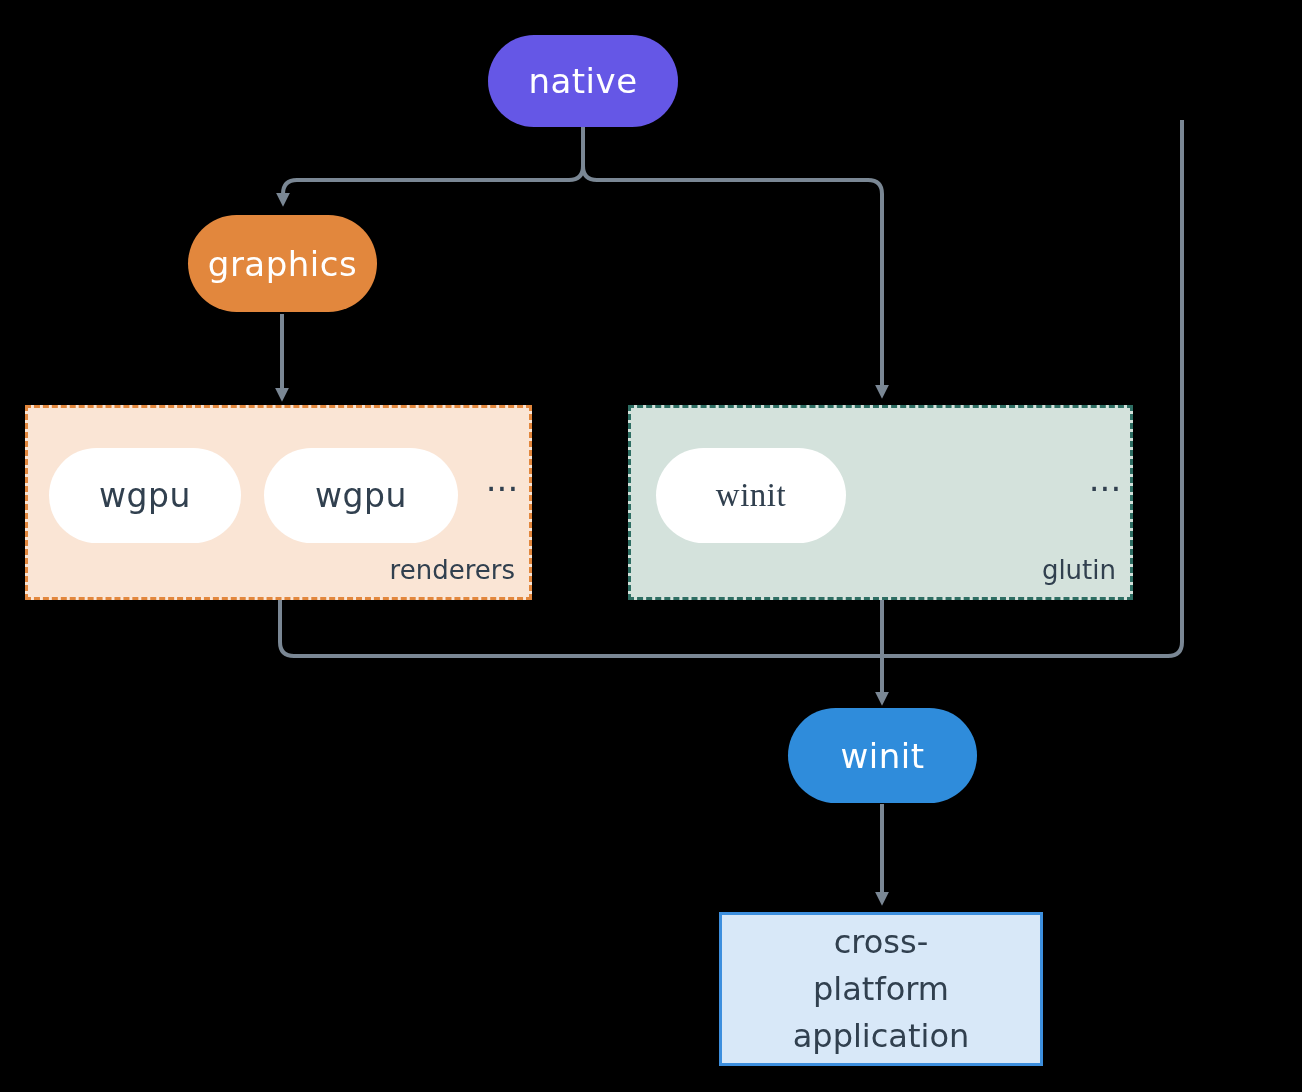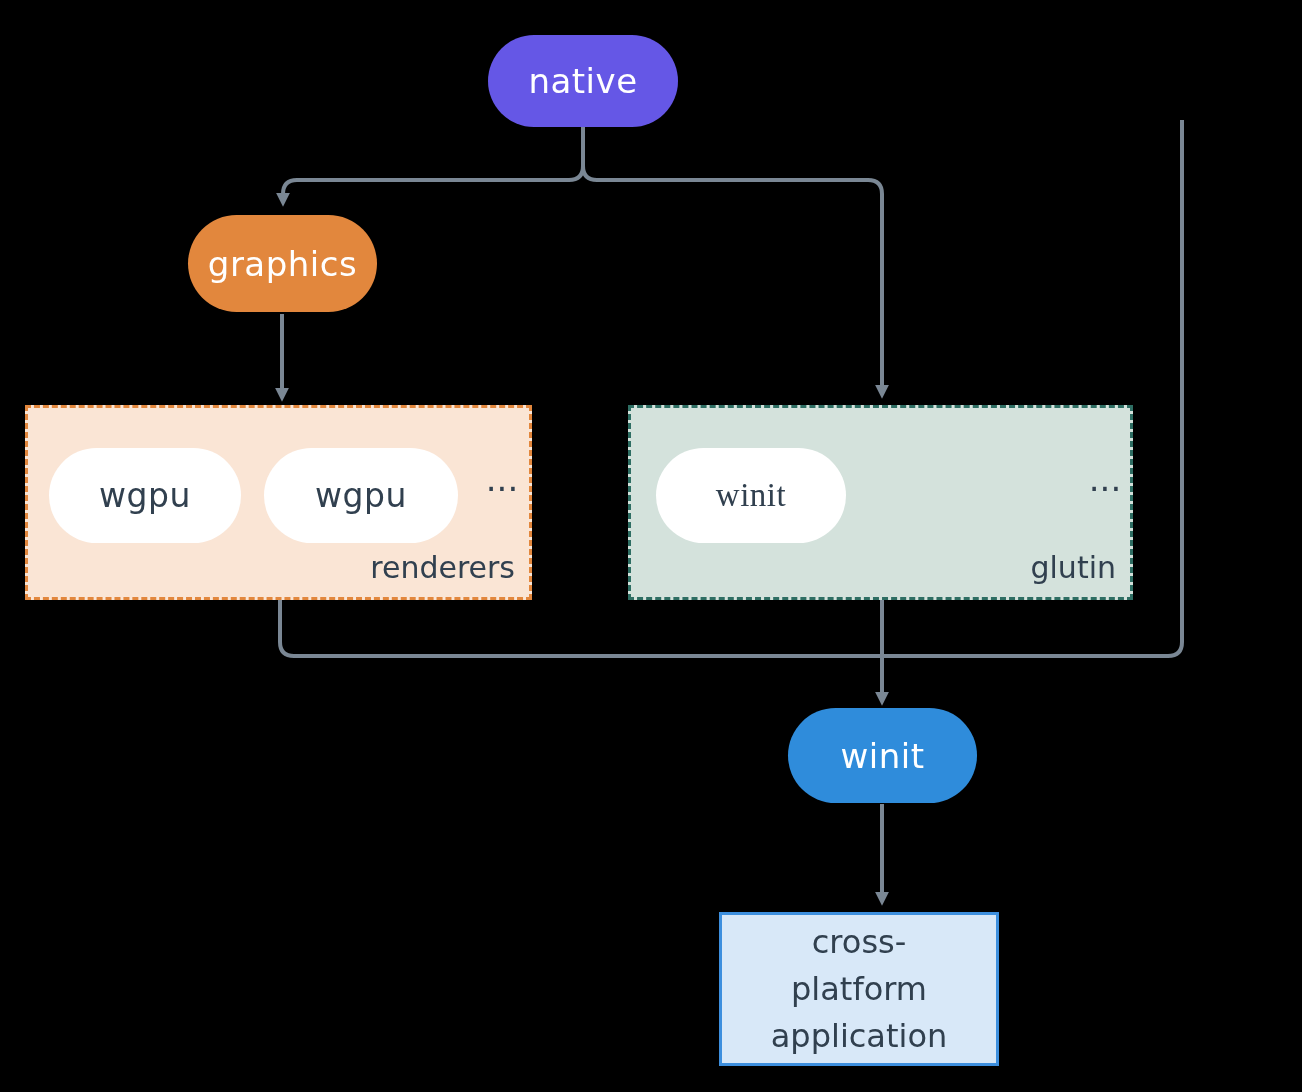--- a/index.html
+++ b/index.html
@@ -69,21 +69,21 @@
   }
   .group.shells {
     left: 628px; top: 405px; width: 505px; height: 195px;
     background: var(--shells-bg);
     border-color: var(--shells-border);
   }
   .group .inner-pill { position: absolute; top: 24px; height: 95px; margin-top: 16px; }
   .group-label {
     position: absolute;
     right: 14px; bottom: 12px;
-    font-size: 30px;
+    font-size: 26px;
     color: var(--text-dark);
   }
   .ellipsis {
     position: absolute;
     top: 24px; height: 95px;
     line-height: 95px;
     font-size: 34px;
     color: var(--text-dark);
     text-align: center;
   }
@@ -96,21 +96,21 @@
   .pill-wgpu   { left: 21px;  width: 192px; }
   .pill-glow   { left: 236px; width: 194px; }
   .ellipsis-renderers { left: 448px; width: 52px; }
   .pill-winit  { left: 25px;  width: 190px; font-family: Liberation Serif, serif; }
   .pill-glutin { left: 237px; width: 188px; }
   .ellipsis-shells { left: 448px; width: 52px; }
 
   .app-box {
     position: absolute;
     left: 719px; top: 912px;
-    width: 280px; height: 154px;
+    width: 324px; height: 154px;
     background: var(--app-bg);
     border: 3px solid var(--app-border);
     display: flex;
     align-items: center;
     justify-content: center;
     text-align: center;
     color: var(--text-dark);
     font-size: 32px;
     line-height: 47px;
     padding: 0 64px;

